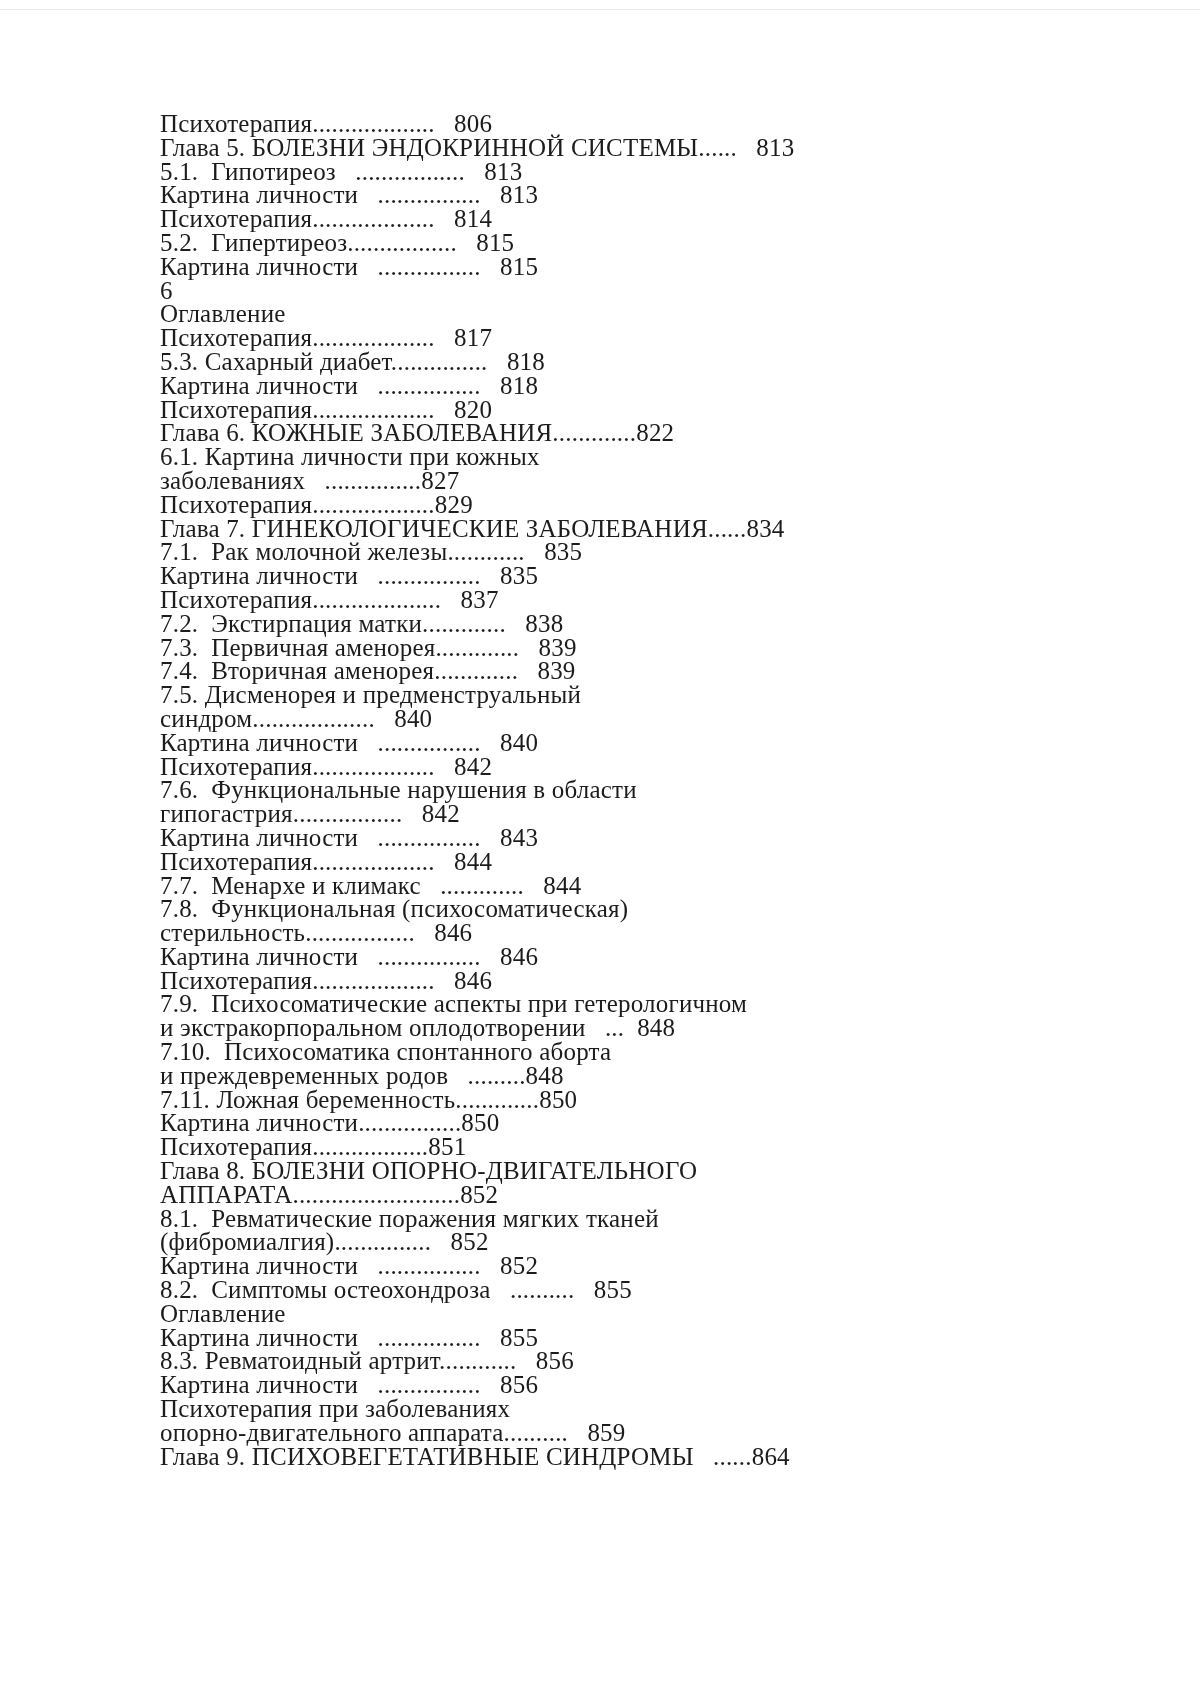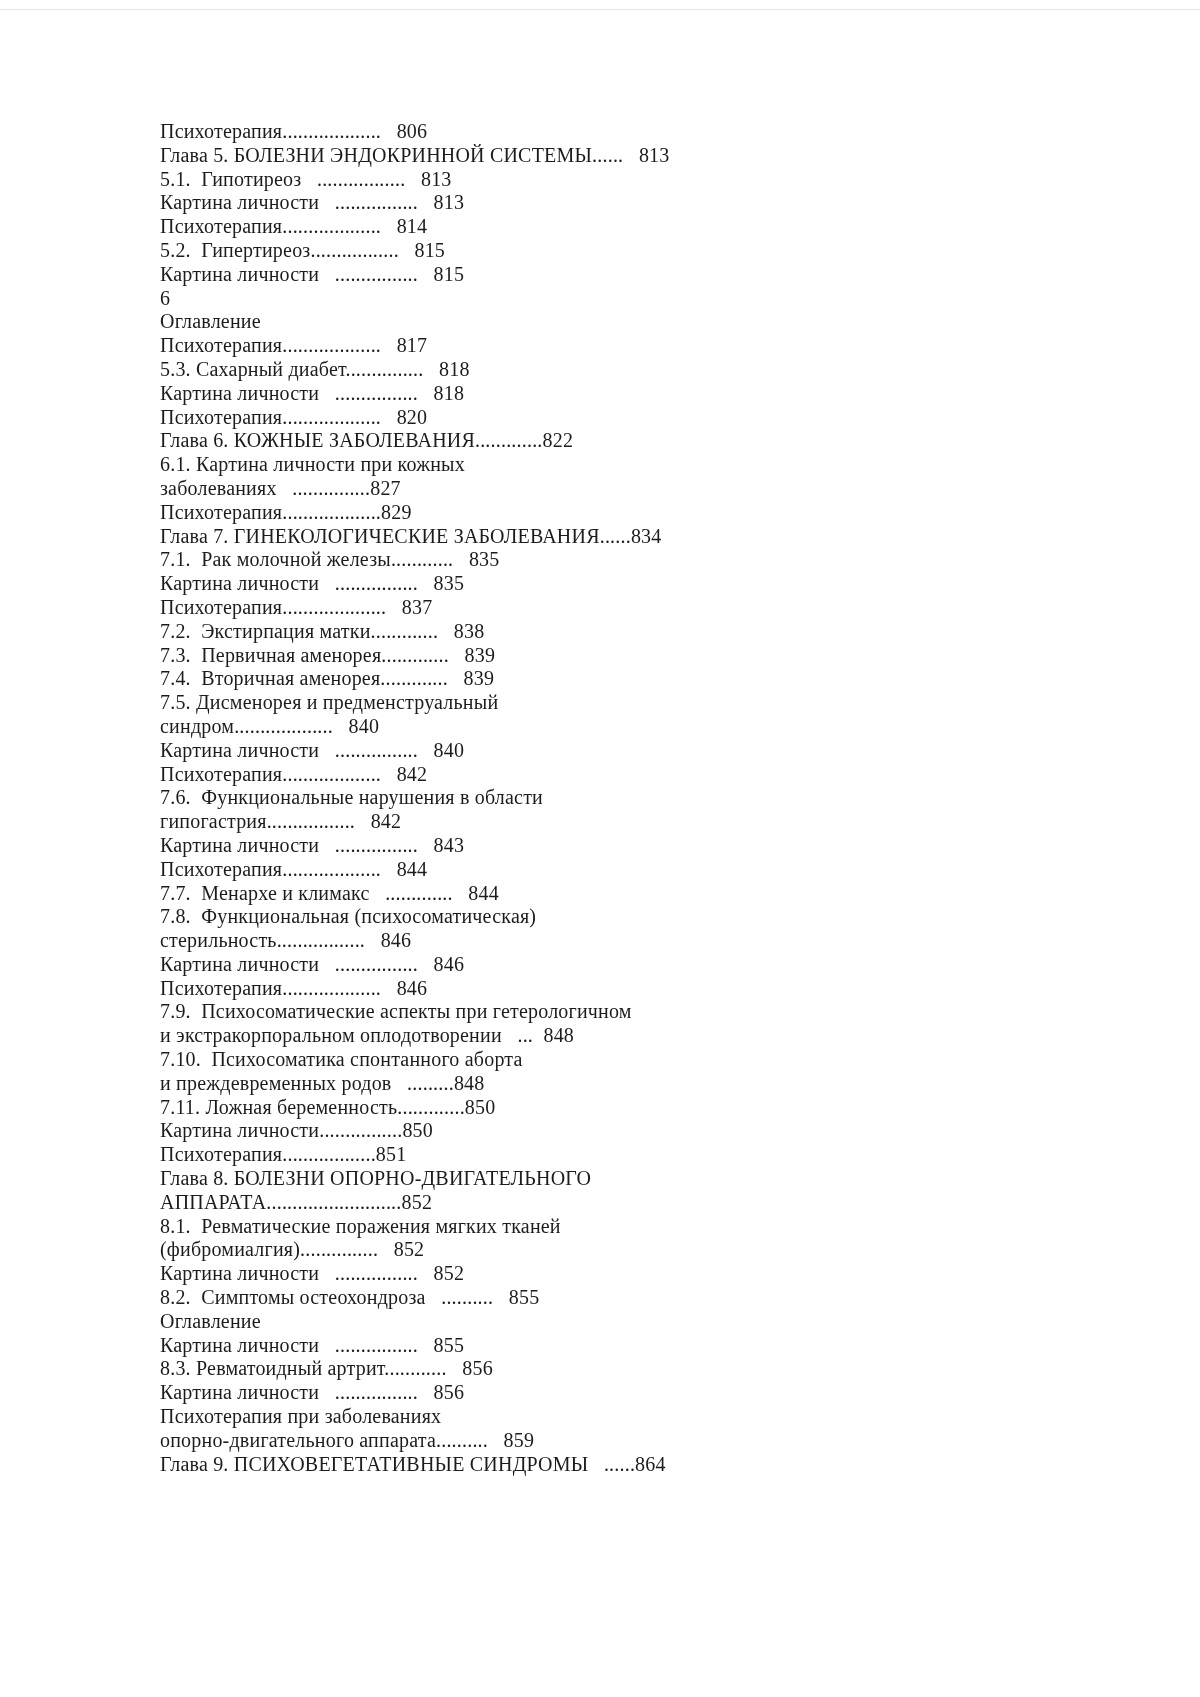--- a/index.html
+++ b/index.html
@@ -26,23 +26,23 @@
     position: absolute;
     top: 9px;
     left: 0;
     width: 100%;
     height: 1px;
     background: #e6e6e6;
   }
   .toc {
     position: absolute;
     left: 160px;
-    top: 120px;
+    top: 112px;
     width: 980px;
-    font-size: 20px;
+    font-size: 25px;
     line-height: 23.8px;
     color: #1c1c1c;
     white-space: pre;
     letter-spacing: 0.2px;
   }
   .toc-line {
     height: 23.8px;
   }
 </style>
 </head>

